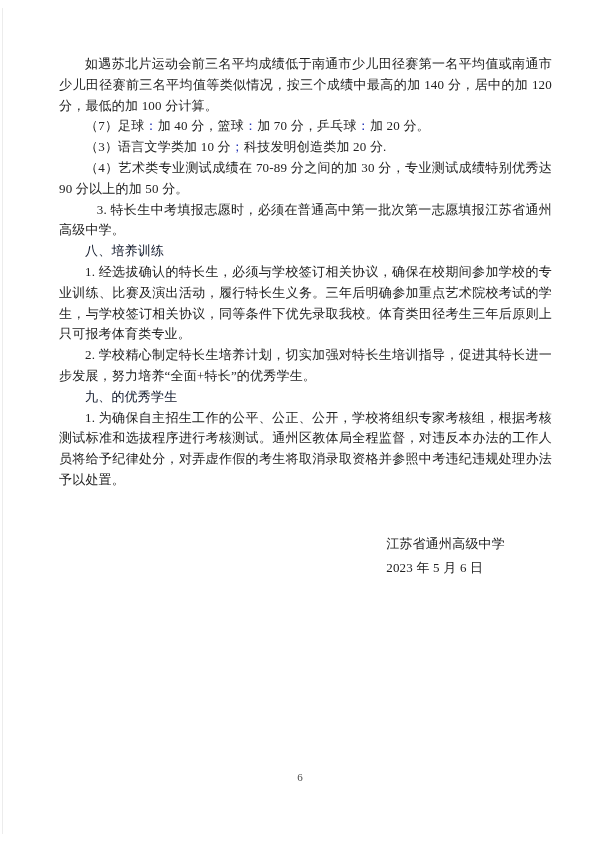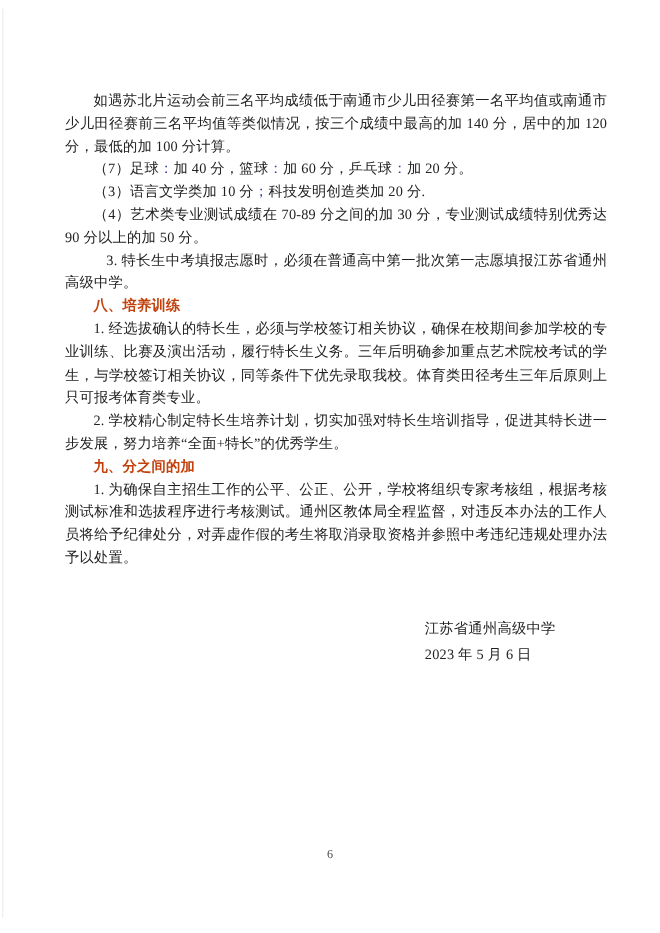--- a/index.html
+++ b/index.html
@@ -19,33 +19,33 @@
   }
   .edge-line {
     position: absolute;
     left: 2px;
     top: 8px;
     bottom: 14px;
     width: 1px;
     background: var(--edge, #ececec);
   }
   .body-text {
-    padding: 81px 48px 0 59px;
+    padding: 54px 48px 0 59px;
   }
   .body-text p {
     margin: 0;
     font-size: 13px;
     line-height: 20.8px;
     text-align: justify;
     text-indent: 2em;
     letter-spacing: 0.2px;
   }
   .body-text p.heading {
-    font-weight: bold;
-    color: #c2410c;
+    font-weight: normal;
+    color: #0f172a;
   }
   .body-text p.indent-large {
     text-indent: 2.9em;
   }
   .blue {
     color: var(--accent, #2737b8);
   }
   .signature {
     width: fit-content;
     margin: 41px 95px 0 auto;
@@ -65,28 +65,28 @@
   }
 </style>
 </head>
 <body>
 
 <main class="page">
   <div class="edge-line"></div>
 
   <section class="body-text" id="doc-body">
       <p class=""><span>如遇苏北片运动会前三名平均成绩低于南通市少儿田径赛第一名平均值或南通市少儿田径赛前三名平均值等类似情况，按三个成绩中最高的加 140 分，居中的加 120 分，最低的加 100 分计算。</span></p>
-      <p class=""><span>（7）足球</span><span class="blue">：</span><span>加 40 分，篮球</span><span class="blue">：</span><span>加 60 分，乒乓球</span><span class="blue">：</span><span>加 20 分。</span></p>
+      <p class=""><span>（7）足球</span><span class="blue">：</span><span>加 40 分，篮球</span><span class="blue">：</span><span>加 70 分，乒乓球</span><span class="blue">：</span><span>加 20 分。</span></p>
       <p class=""><span>（3）语言文学类加 10 分</span><span class="blue">；</span><span>科技发明创造类加 20 分.</span></p>
       <p class=""><span>（4）艺术类专业测试成绩在 70-89 分之间的加 30 分，专业测试成绩特别优秀达 90 分以上的加 50 分。</span></p>
       <p class="indent-large"><span>3. 特长生中考填报志愿时，必须在普通高中第一批次第一志愿填报江苏省通州高级中学。</span></p>
       <p class="heading"><span>八、培养训练</span></p>
       <p class=""><span>1. 经选拔确认的特长生，必须与学校签订相关协议，确保在校期间参加学校的专业训练、比赛及演出活动，履行特长生义务。三年后明确参加重点艺术院校考试的学生，与学校签订相关协议，同等条件下优先录取我校。体育类田径考生三年后原则上只可报考体育类专业。</span></p>
       <p class=""><span>2. 学校精心制定特长生培养计划，切实加强对特长生培训指导，促进其特长进一步发展，努力培养“全面+特长”的优秀学生。</span></p>
-      <p class="heading"><span>九、分之间的加</span></p>
+      <p class="heading"><span>九、的优秀学生</span></p>
       <p class=""><span>1. 为确保自主招生工作的公平、公正、公开，学校将组织专家考核组，根据考核测试标准和选拔程序进行考核测试。通州区教体局全程监督，对违反本办法的工作人员将给予纪律处分，对弄虚作假的考生将取消录取资格并参照中考违纪违规处理办法予以处置。</span></p>
     </section>
 
   <div class="signature">
     <div>江苏省通州高级中学</div>
     <div>2023 年 5 月 6 日</div>
   </div>
 
   <div class="page-number">6</div>
 </main>

